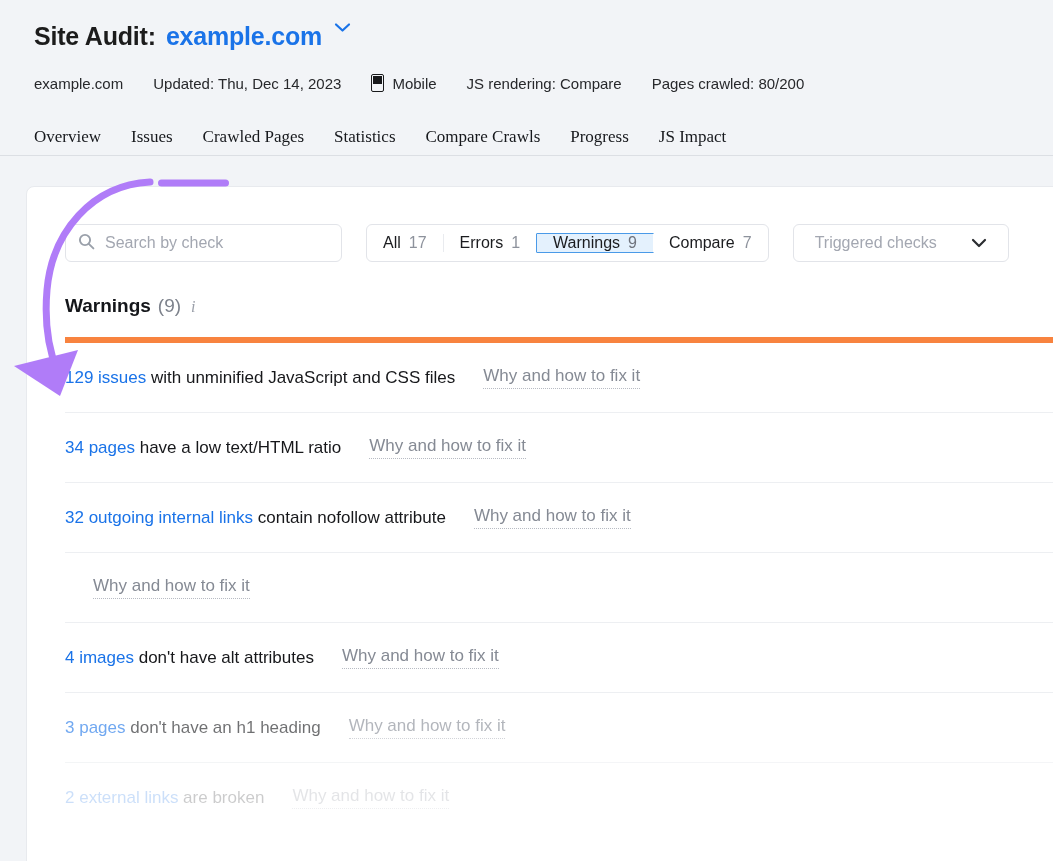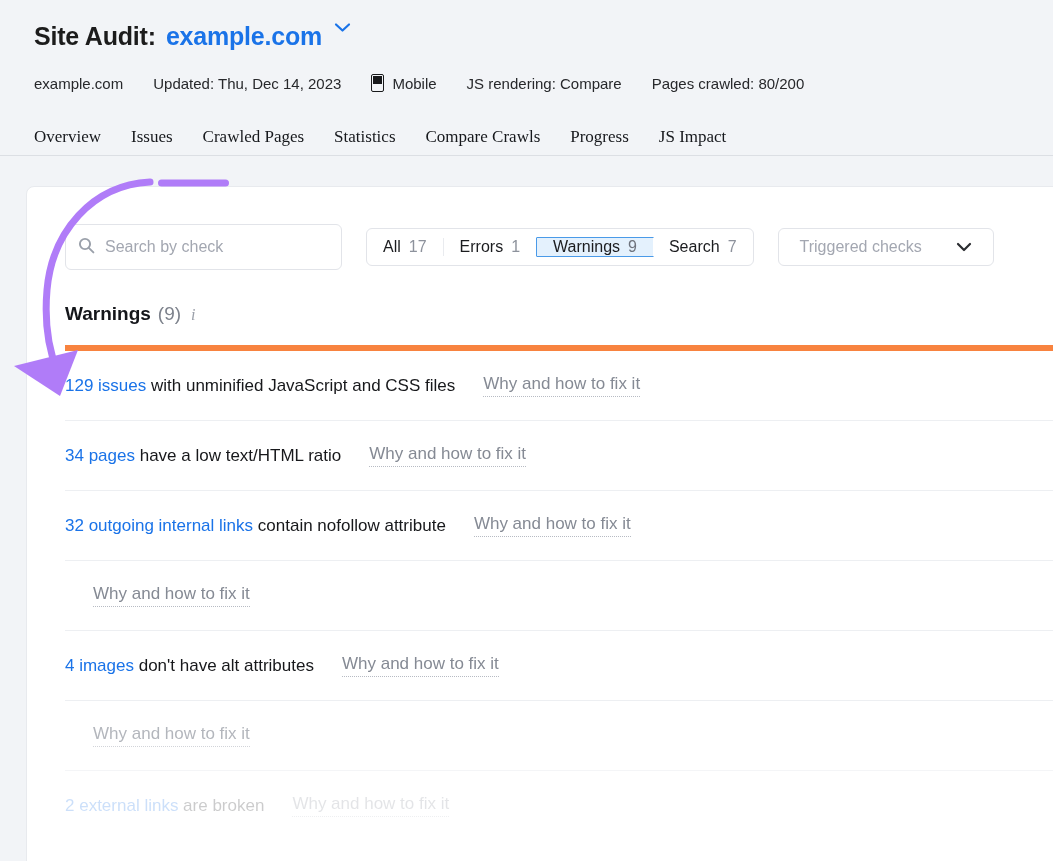--- a/index.html
+++ b/index.html
@@ -126,21 +126,21 @@
     align-items: center;
     padding: 37px 0 0 38px;
     gap: 24px;
   }
 
   
   .search-box {
     display: flex;
     align-items: center;
     width: 277px;
-    height: 46px;
+    height: 38px;
     border: 1px solid #e2e4e9;
     border-radius: 6px;
     padding: 0 12px;
     gap: 10px;
     background: #fff;
     cursor: text;
   }
 
   .search-icon { flex: none; display: block; }
 
@@ -332,21 +332,21 @@
         </div>
         <div class="seg">
           <span>Errors</span>
           <span class="cnt">1</span>
         </div>
         <div class="seg active">
           <span>Warnings</span>
           <span class="cnt">9</span>
         </div>
         <div class="seg">
-          <span>Search</span>
+          <span>Compare</span>
           <span class="cnt">7</span>
         </div>
       </div>
 
       <div class="dropdown">
         <span>Triggered checks</span>
         <span>
           <svg width="16" height="10" viewBox="0 0 16 10">
             <path d="M2 2 L8 8 L14 2" fill="none" stroke="#2b2d31" stroke-width="2.2" stroke-linecap="round" stroke-linejoin="round"></path>
           </svg>
@@ -382,20 +382,21 @@
       <div class="issue-row">
         <span class="fix-link">Why and how to fix it</span>
       </div>
 
       <div class="issue-row">
         <span class="issue-text"><span class="issue-link">4 images</span><span> don't have alt attributes</span></span>
         <span class="fix-link">Why and how to fix it</span>
       </div>
 
       <div class="issue-row fade-1">
+        <span class="issue-text"><span class="issue-link">3 pages</span><span> don't have an h1 heading</span></span>
         <span class="fix-link">Why and how to fix it</span>
       </div>
 
       <div class="issue-row fade-2">
         <span class="issue-text"><span class="issue-link">2 external links</span><span> are broken</span></span>
         <span class="fix-link">Why and how to fix it</span>
       </div>
 
     </div>
   </div>

